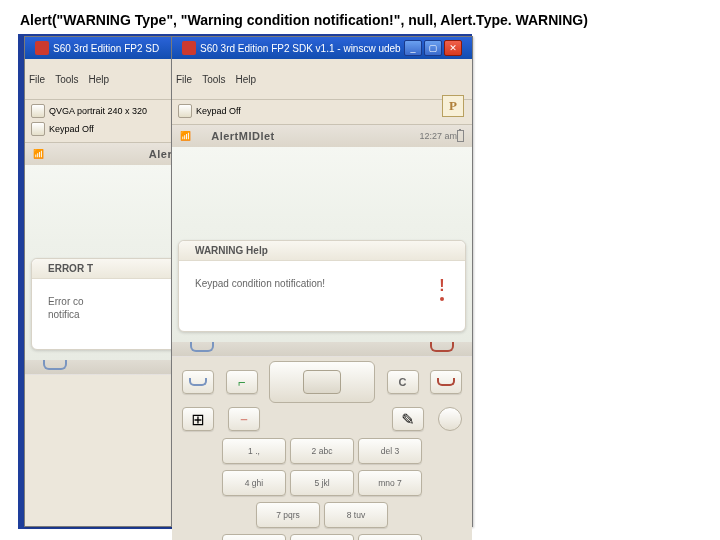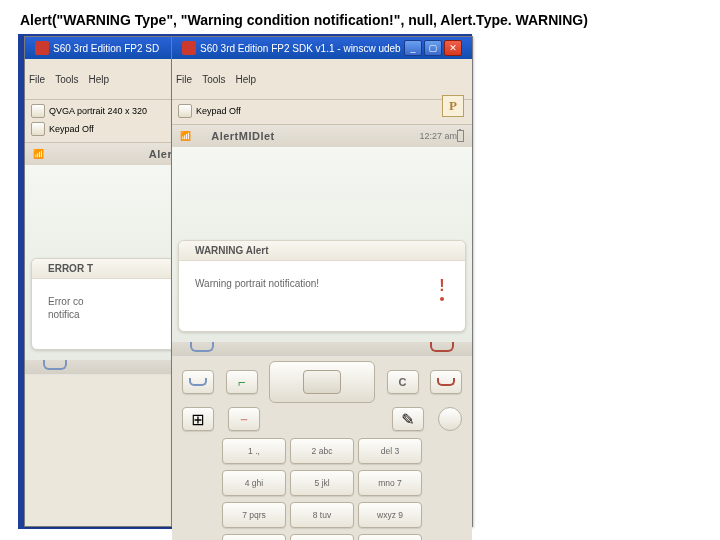--- a/index.html
+++ b/index.html
@@ -118,23 +118,23 @@
     <span class="pbadge">P</span>
     <div class="phonearea">
       <div class="statusbar">
         <span class="sig">📶</span>
         <span class="appname">AlertMIDlet</span>
         <span style="font-size:9px;color:#777">12:27 am</span>
         <span class="bat"></span>
       </div>
       <div class="screen">
         <div class="alertbox">
-          <div class="alerttitle">WARNING Alert</div>
+          <div class="alerttitle">WARNING Help</div>
           <div class="alertbody">
-            <div class="alerttext">Warning portrait notification!</div>
+            <div class="alerttext">Keypad condition notification!</div>
             <div class="warnicon">!<span class="dot"></span></div>
           </div>
         </div>
       </div>
       <div class="softrow">
         <span class="softicon"></span>
         <span class="softicon r"></span>
       </div>
     </div>
 
@@ -165,21 +165,20 @@
       <span class="key">del 3</span>
     </div>
     <div class="keyrow">
       <span class="key">4 ghi</span>
       <span class="key">5 jkl</span>
       <span class="key">mno 7</span>
     </div>
     <div class="keyrow">
       <span class="key">7 pqrs</span>
       <span class="key">8 tuv</span>
-      <span class="key">wxyz 9</span>
     </div>
     <div class="keyrow">
       <span class="key">* +</span>
       <span class="key">0 ⌴</span>
       <span class="key">↑ #</span>
     </div>
   </div>
 
 </div>
 

